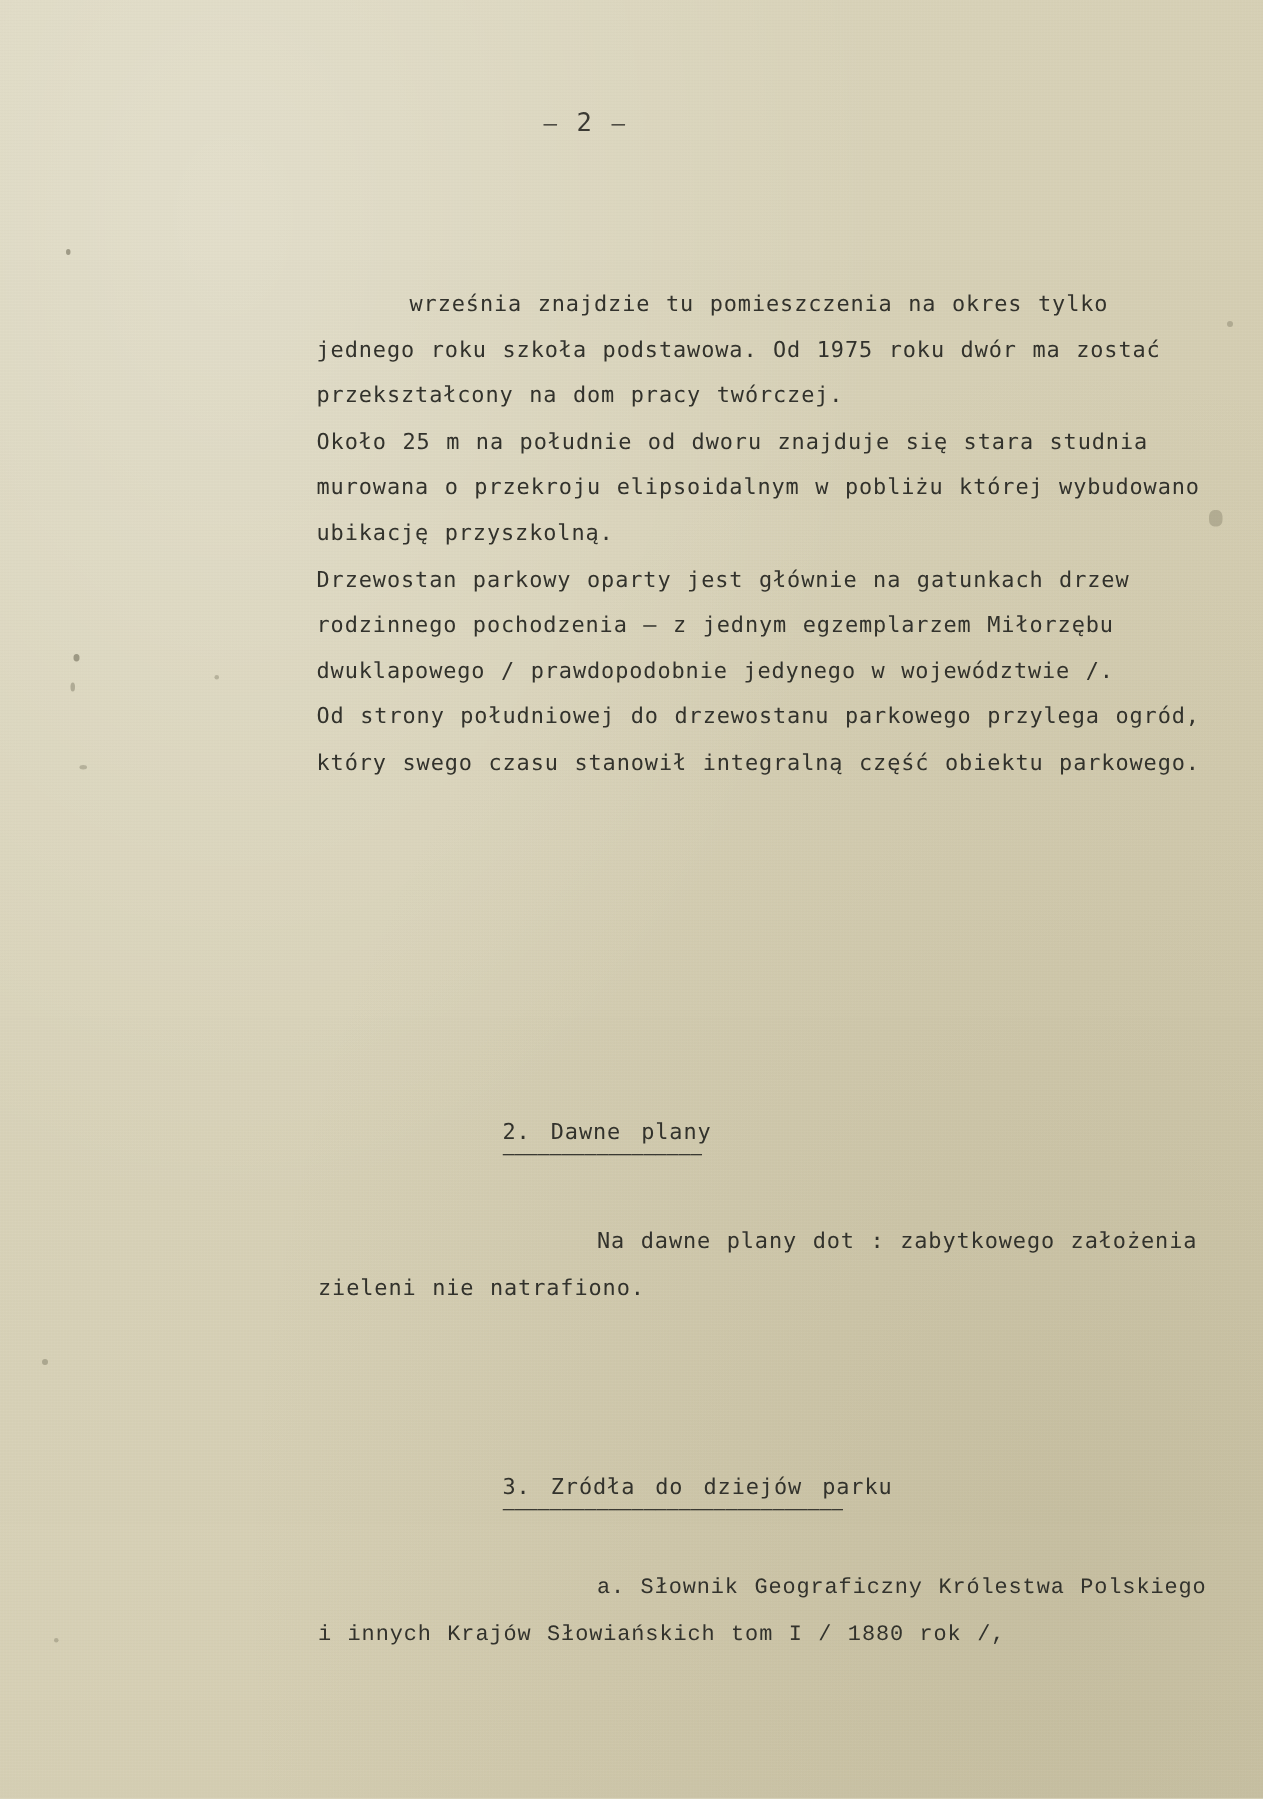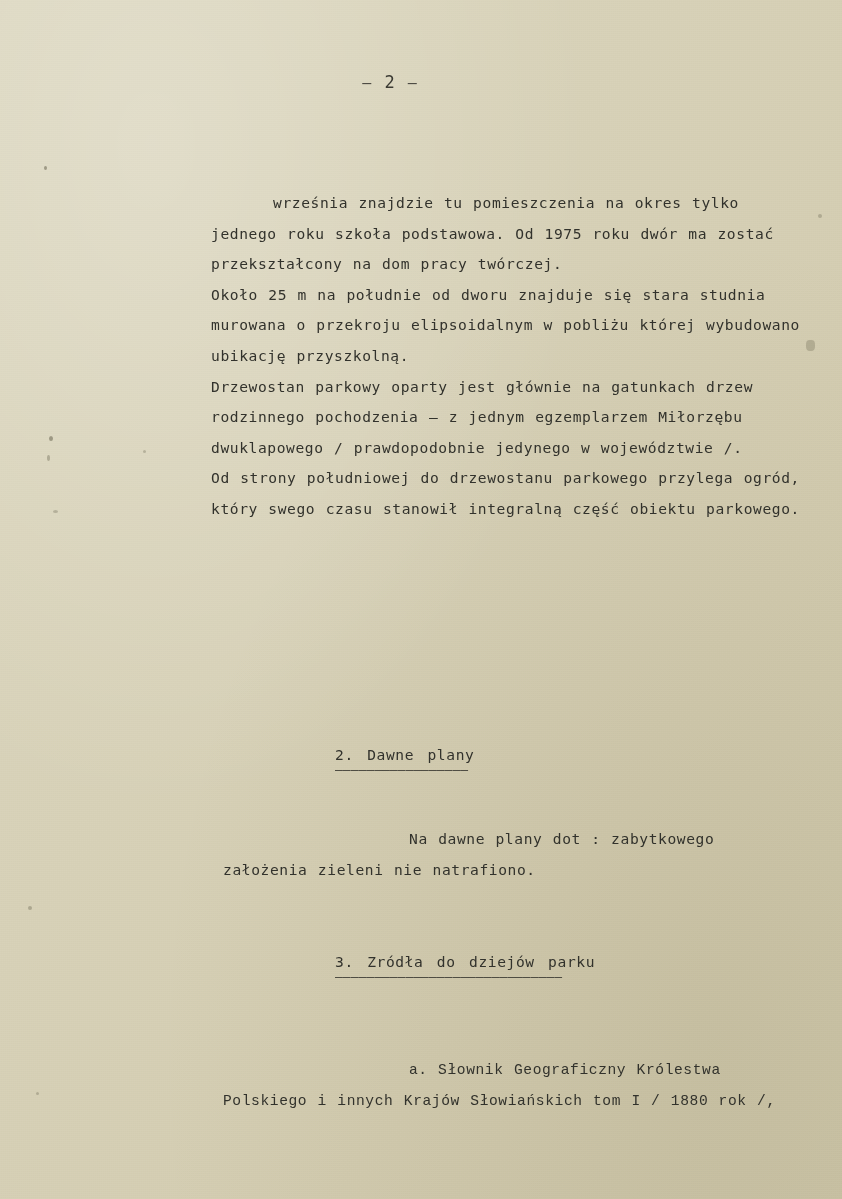--- a/index.html
+++ b/index.html
@@ -97,34 +97,34 @@
     margin-left: 124px;
     color: #3a3932;
     font-size: 13px;
     line-height: 9px;
     letter-spacing: 0px;
     overflow: hidden;
     white-space: nowrap;
   }
   .sec2 { top: 728px; margin-top: 18px; }
   .sec2-body { top: 812px; }
-  .sec3 { top: 953px; }
+  .sec3 { top: 983px; }
   .sec3-body { top: 1043px; font-family: Liberation Mono, monospace; }
 
   .section-body {
     position: absolute;
     left: 211px;
     width: 600px;
     font-size: 14.6px;
     line-height: 30.6px;
     letter-spacing: 0.6px;
     color: #32322c;
   }
   .section-body p {
-    margin: 12px;
+    margin: 1px;
     white-space: pre-wrap;
     word-spacing: 1px;
   }
 
   
   .speck {
     position: absolute;
     background: #5d5a46;
     border-radius: 50%;
     opacity: 0.5;

